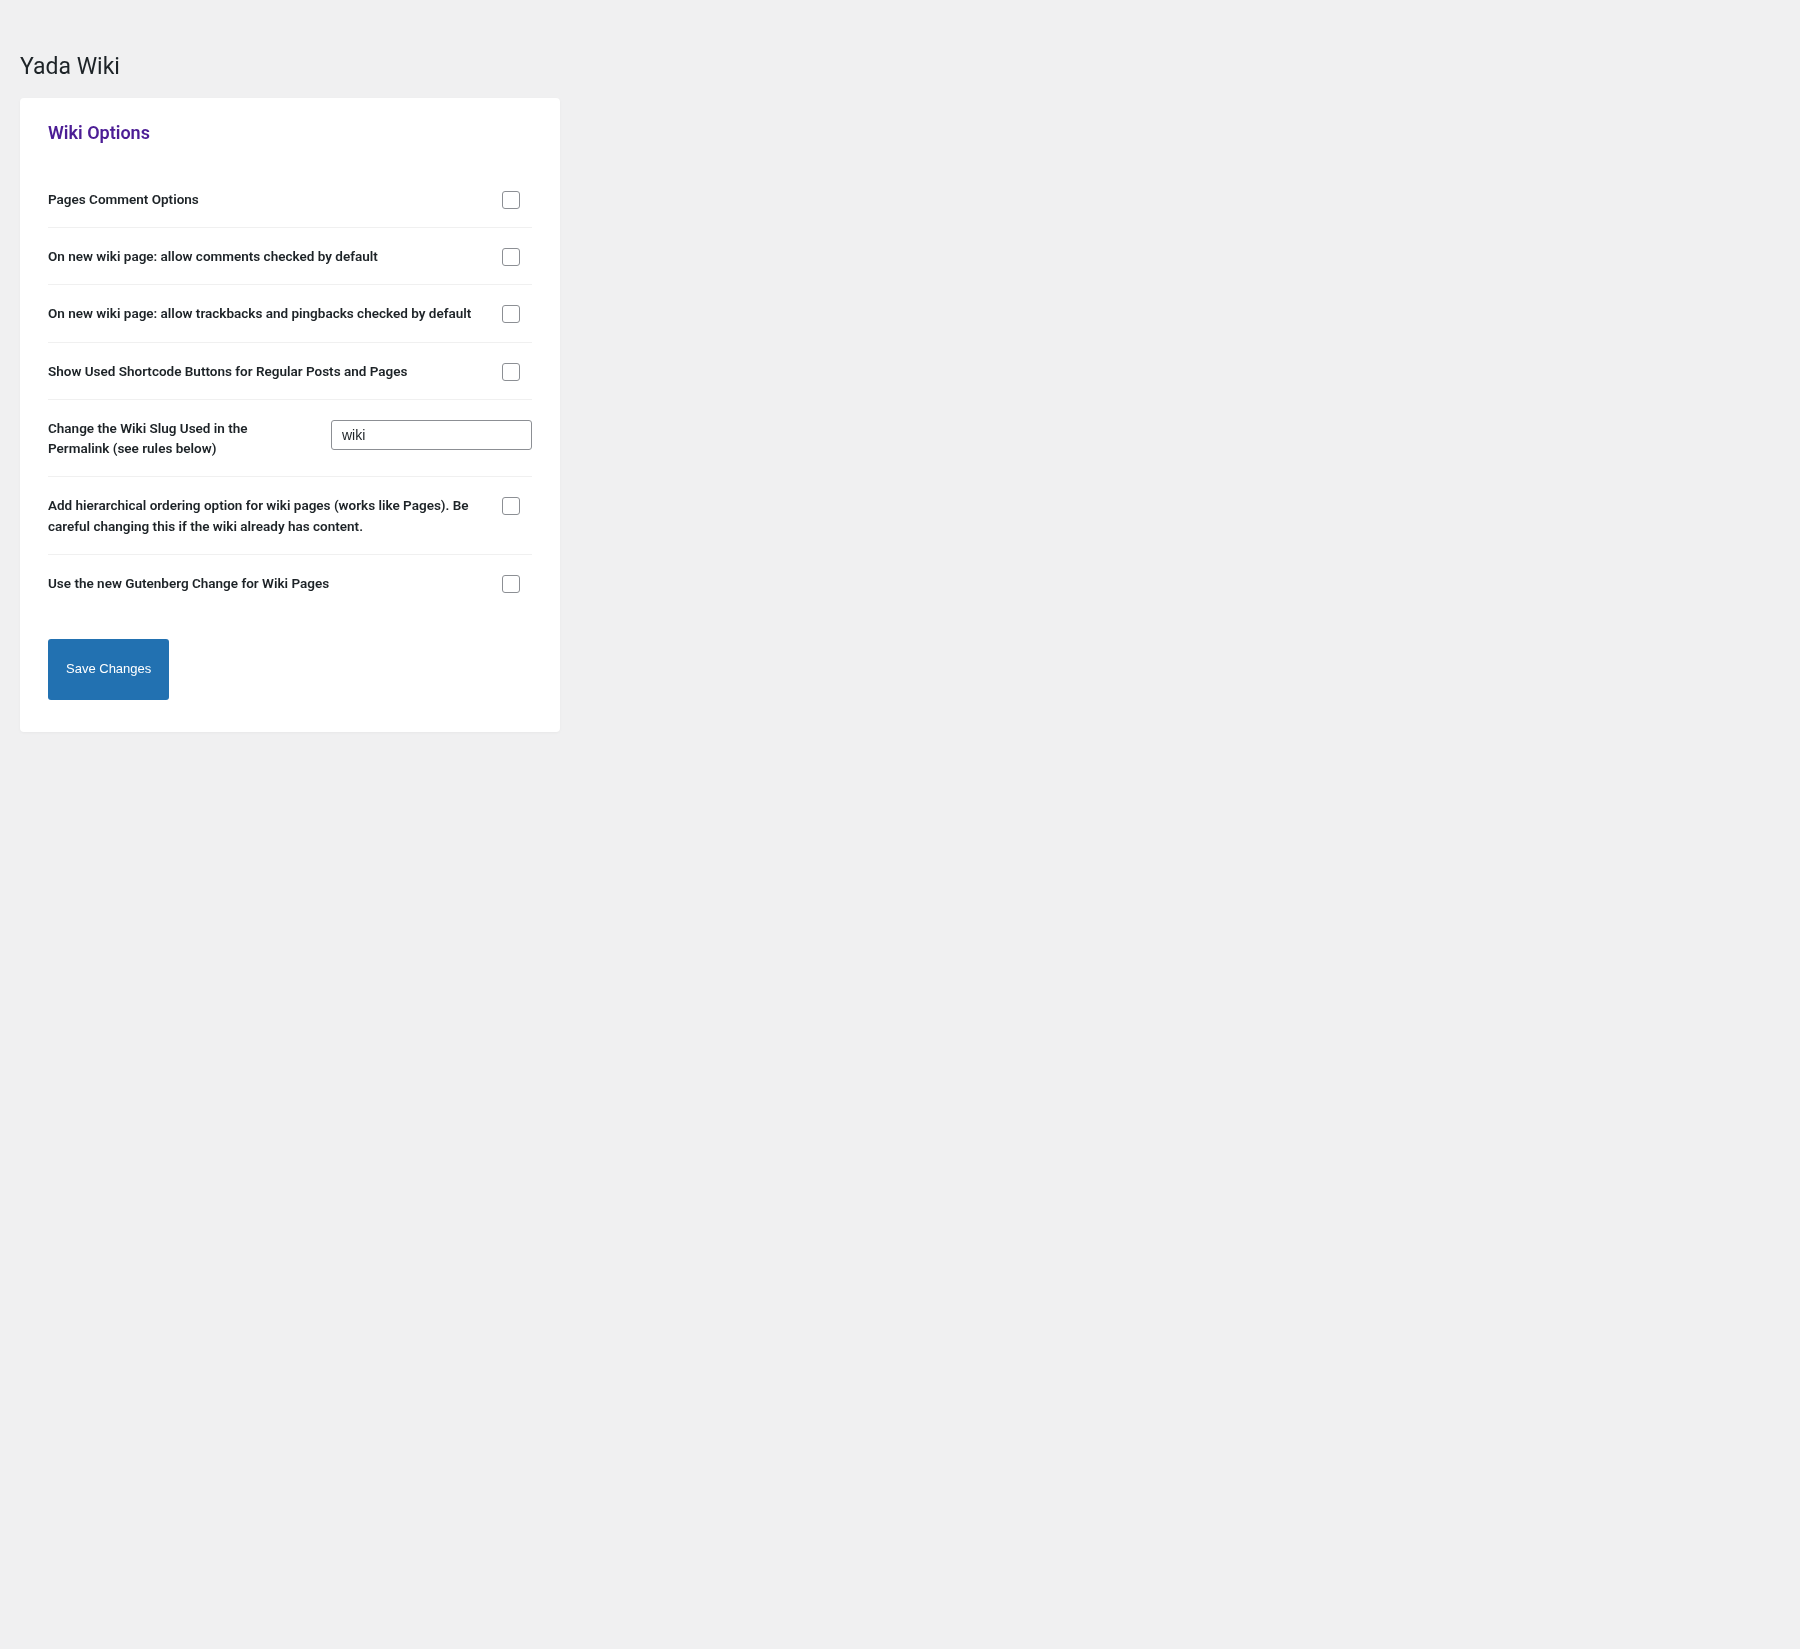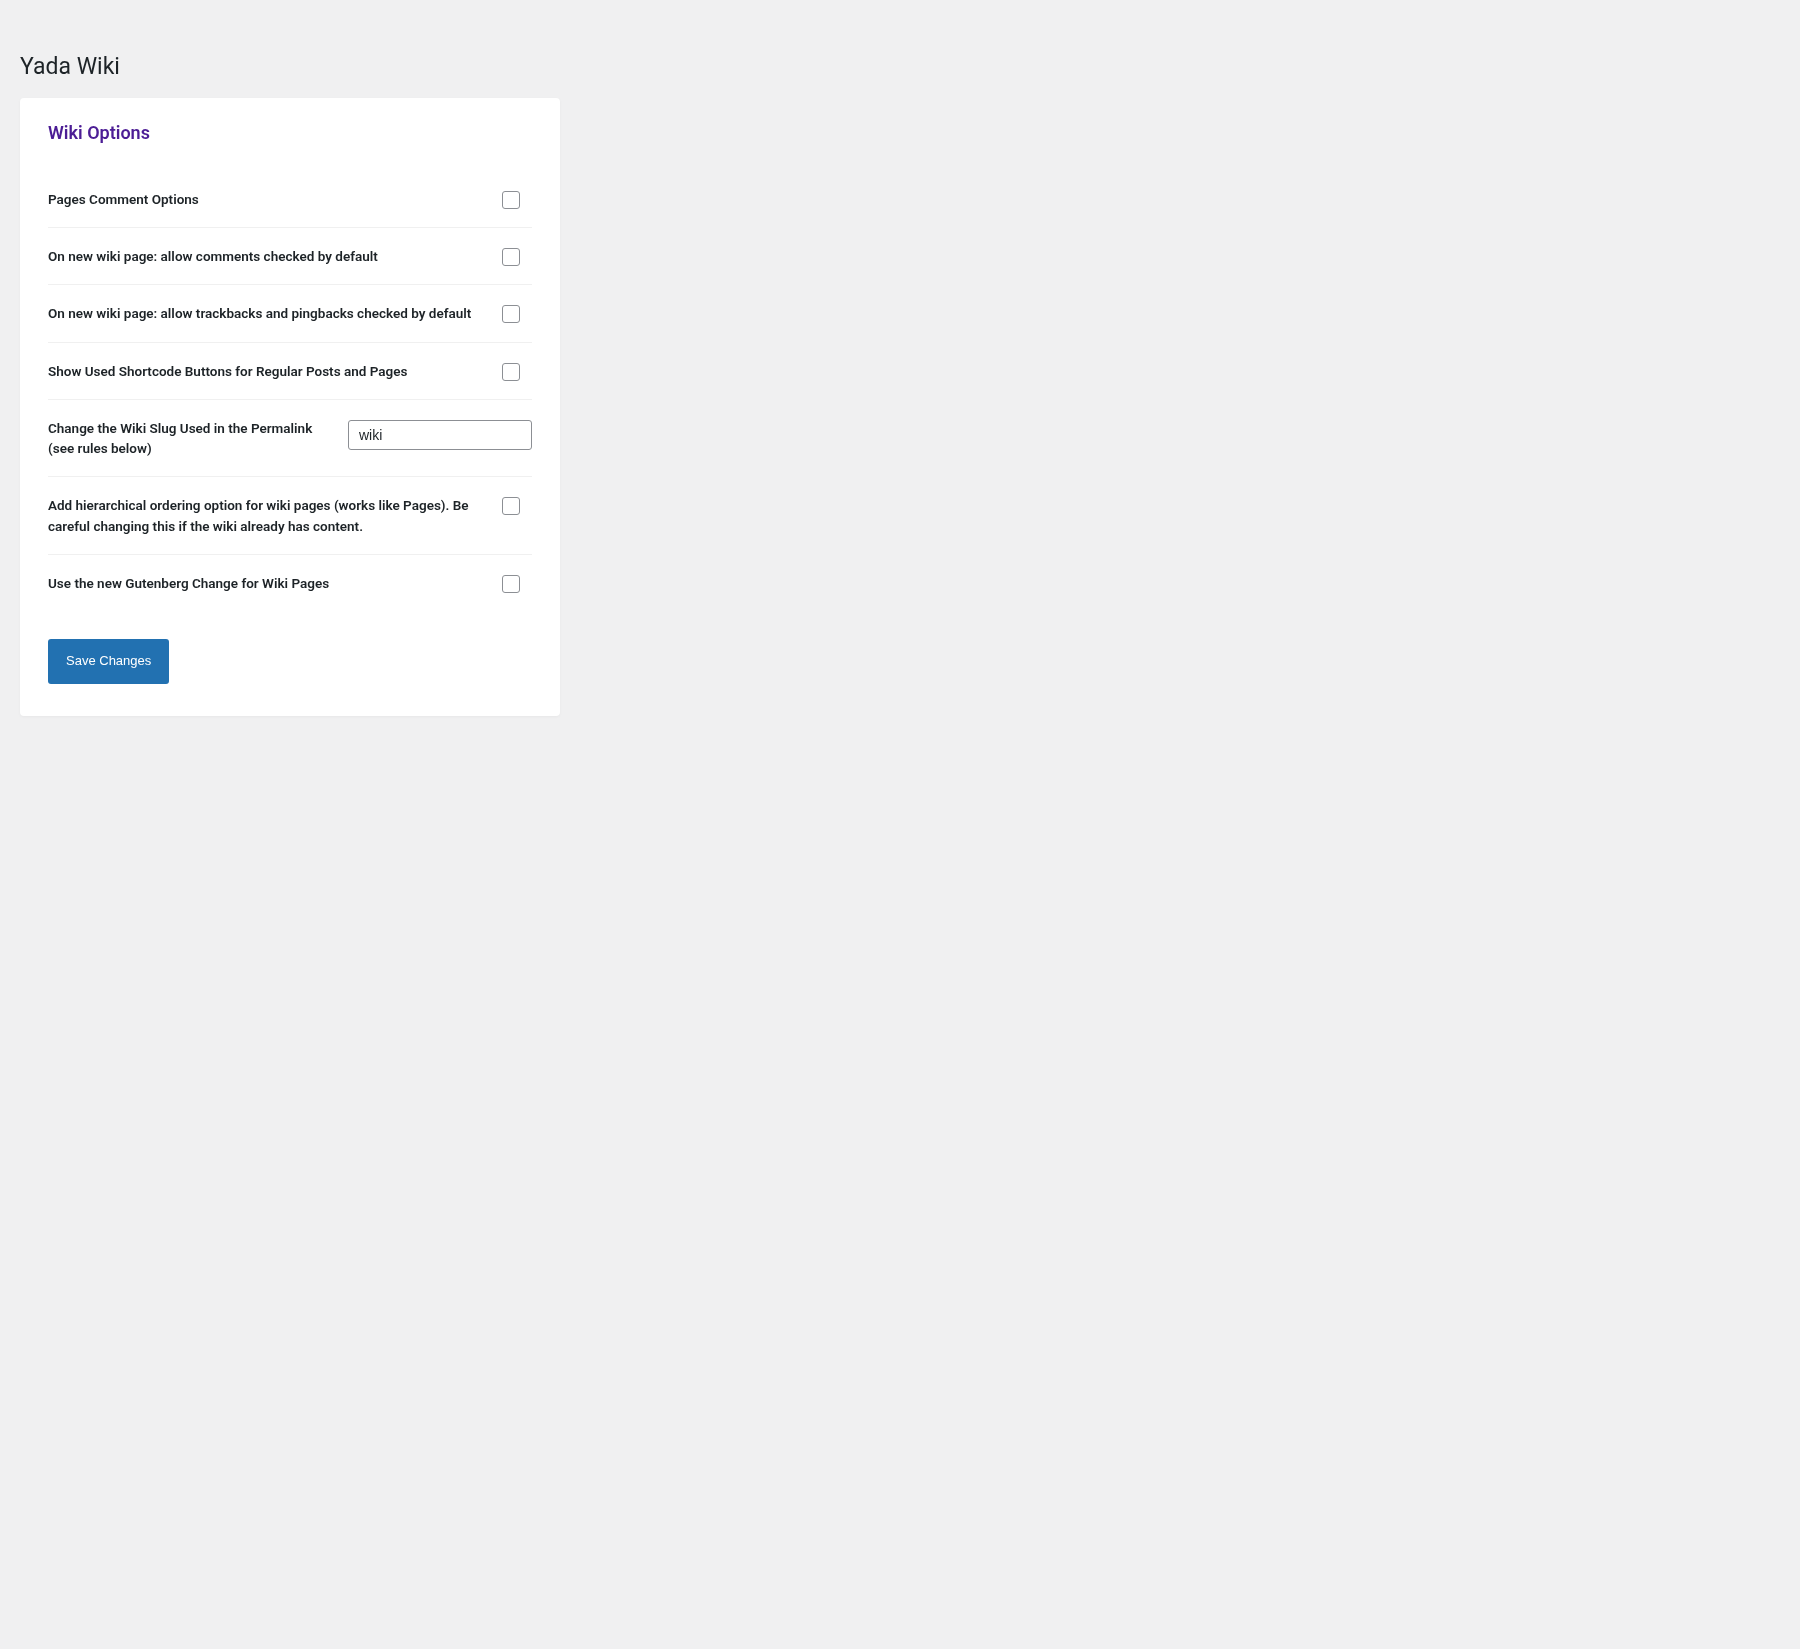--- a/index.html
+++ b/index.html
@@ -83,36 +83,36 @@
       border-radius: 3px;
       background: #fff;
       cursor: pointer;
       appearance: none;
       -webkit-appearance: none;
       outline: none;
       margin: 0;
     }
 
     .slug-input {
-      width: 184px;
+      width: 201px;
       padding: 6px 10px;
       border: 1px solid #8c8f94;
       border-radius: 3px;
       font-size: 14px;
       color: #1d2327;
       background: #fff;
       outline: none;
     }
 
     .save-button {
       background-color: #2271b1;
       color: #fff;
       border: none;
       border-radius: 3px;
-      padding: 12px 18px;
+      padding: 20px 18px;
       font-size: 13px;
       font-weight: 500;
       cursor: pointer;
       margin-top: 28px;
       line-height: 1.6;
     }
   </style>
 </head>
 <body>
 

